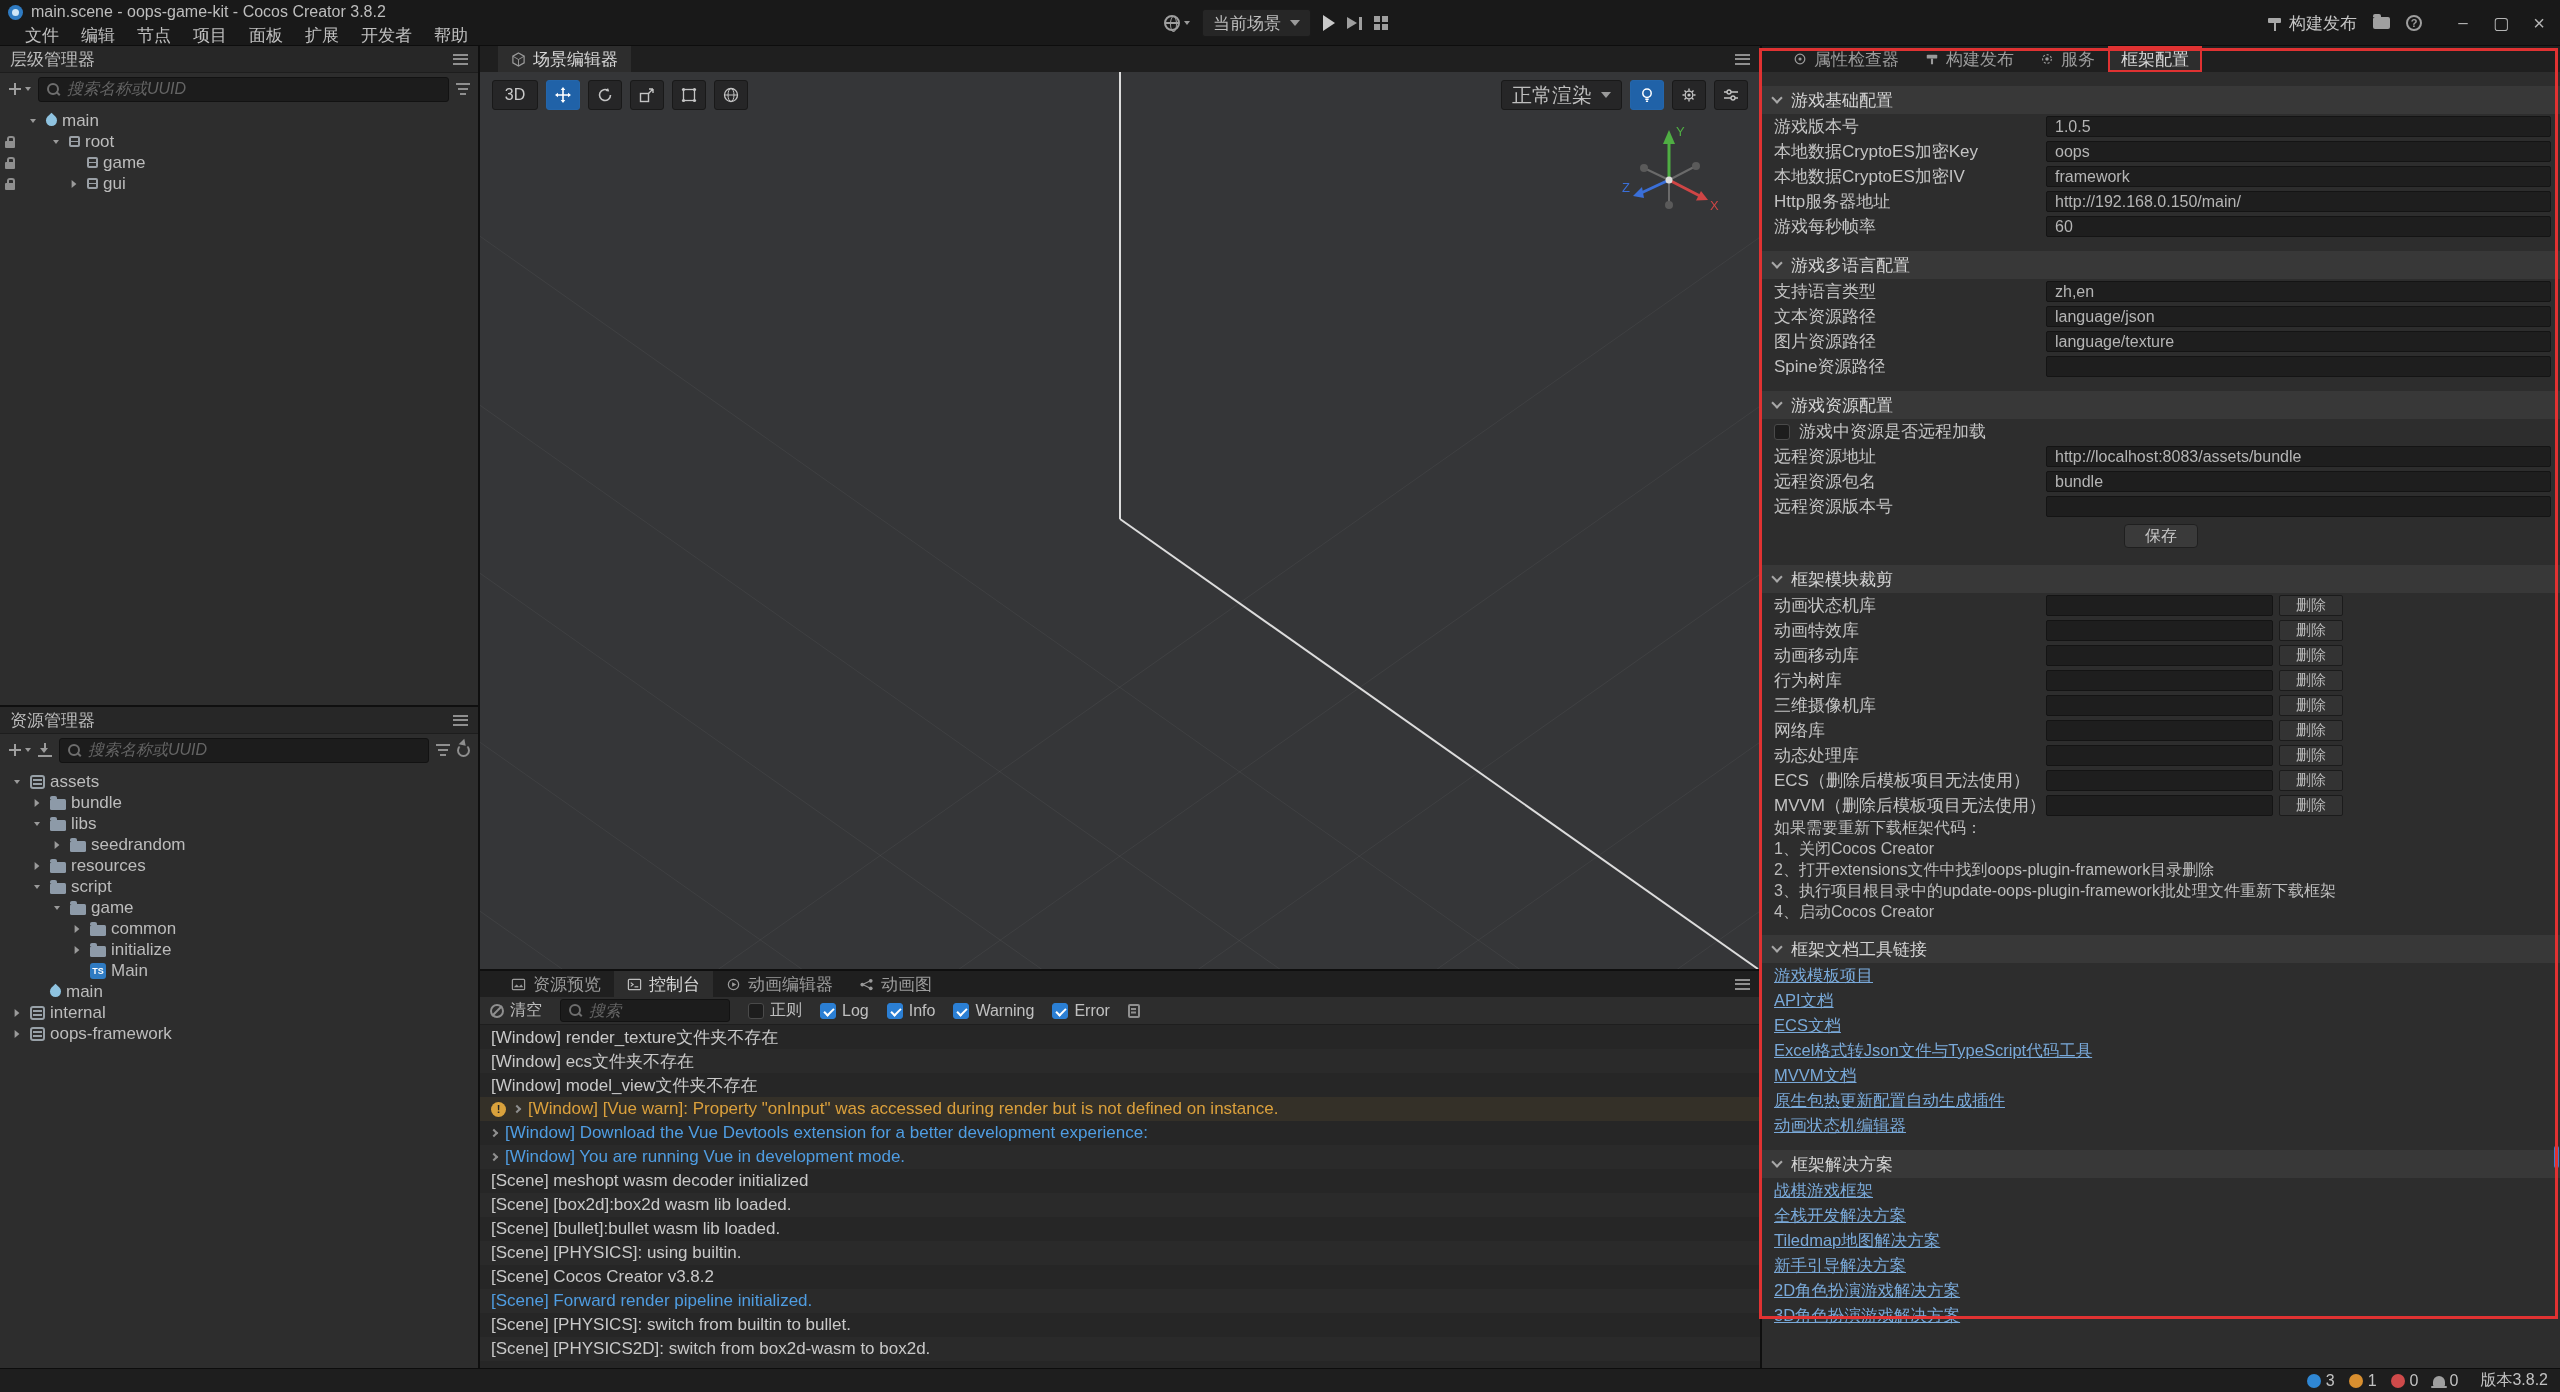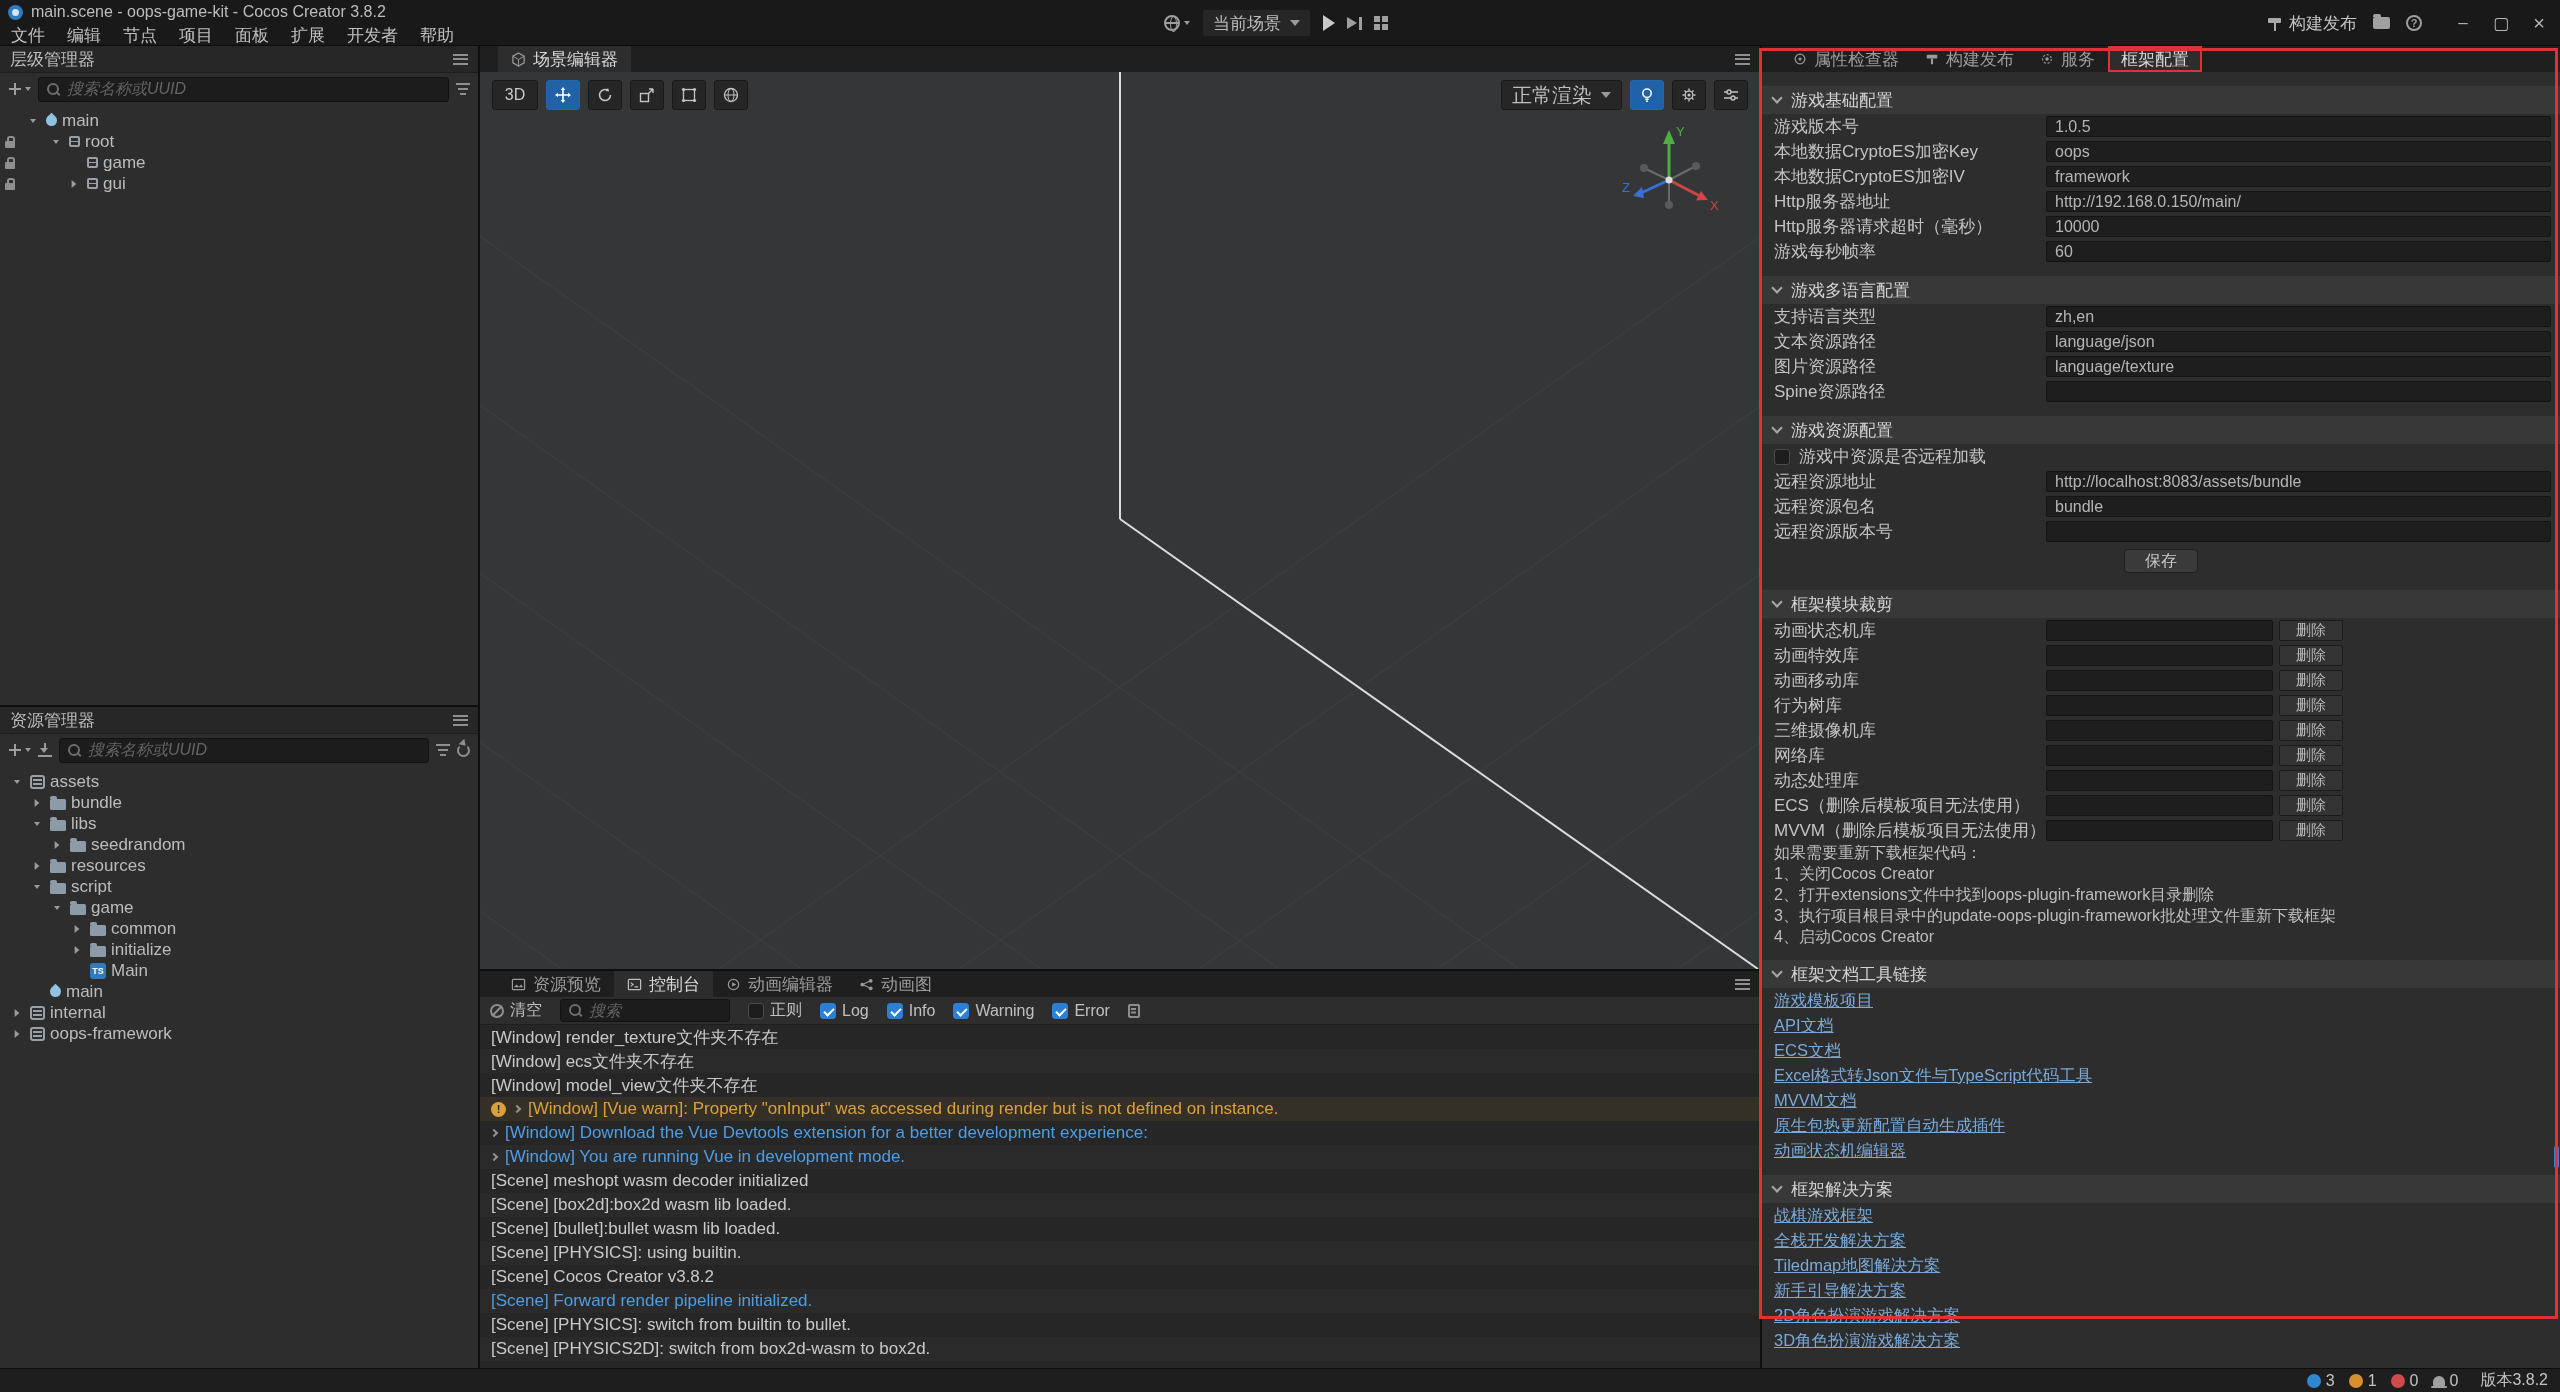--- a/index.html
+++ b/index.html
@@ -10,21 +10,21 @@
     font-size:18px; color:#c5c5c5;
     -webkit-font-smoothing:antialiased;
   }
 
   
   .topbar { position:relative; height:46px; background:#191919; border-bottom:1px solid #0d0d0d; }
   .title-row { height:24px; display:flex; align-items:center; padding-left:8px; gap:8px; }
   .logo { width:15px; height:15px; border-radius:50%; background:#2f7bc2; position:relative; flex:none; }
   .logo::before { content:""; position:absolute; inset:4px; border-radius:50%; background:#cfe6f7; }
   .title-text { font-size:16px; color:#bdbdbd; }
-  .menu-row { height:22px; display:flex; align-items:center; padding-left:0;text-align:center; }
+  .menu-row { height:22px; display:flex; align-items:center; padding-left:14px;text-align:center; }
   .menu-item { padding:0 11px; font-size:17px; color:#c0c0c0; cursor:default; }
   .top-center { position:absolute; left:1164px; top:0; height:46px; display:flex; align-items:center; gap:12px; }
   .top-right { position:absolute; right:10px; top:0; height:46px; display:flex; align-items:center; gap:16px; }
   .pill { height:28px; background:#262626; border:1px solid #1a1a1a; border-radius:3px;
           display:flex; align-items:center; padding:0 10px; gap:9px; color:#bdbdbd; font-size:17px; }
   .icon-btn { display:flex; align-items:center; gap:4px; }
   .build-btn { display:flex; align-items:center; gap:7px; font-size:17px; color:#c4c4c4; }
   .win-btn { width:22px; text-align:center; color:#b5b5b5; font-size:17px; }
   .i-min::before { content:"–"; } .i-max::before { content:"▢"; } .i-close::before { content:"×"; font-size:20px; }
 
@@ -716,24 +716,20 @@
           </div>
           <div class="field-row">
             <span class="field-label">本地数据CryptoES加密IV</span>
             <input class="field-input" value="framework" style="">
           </div>
           <div class="field-row">
             <span class="field-label">Http服务器地址</span>
             <input class="field-input" value="http://192.168.0.150/main/" style="">
           </div>
           <div class="field-row">
-            <span class="field-label">Http服务器请求超时（毫秒）</span>
-            <input class="field-input" value="10000" style="">
-          </div>
-          <div class="field-row">
             <span class="field-label">游戏每秒帧率</span>
             <input class="field-input" value="60" style="">
           </div>
         </div>
 
         <div class="section">
           <div class="section-header">
             <span class="chev down"></span>
             <span>游戏多语言配置</span>
           </div>

